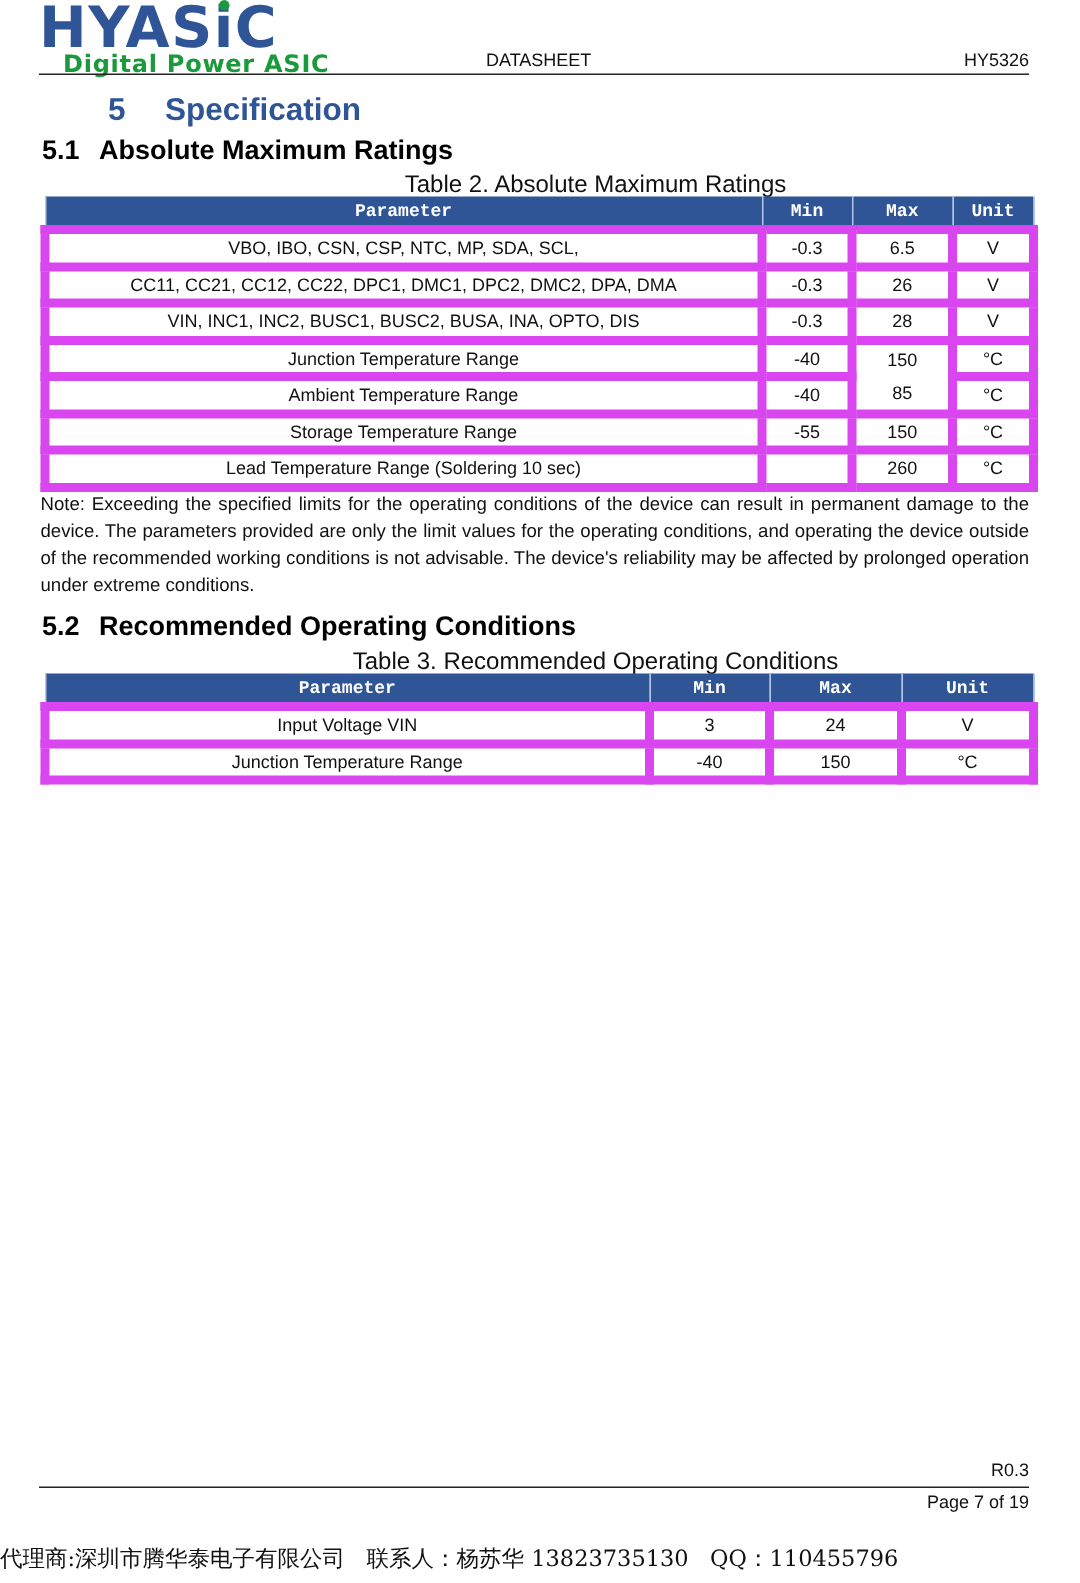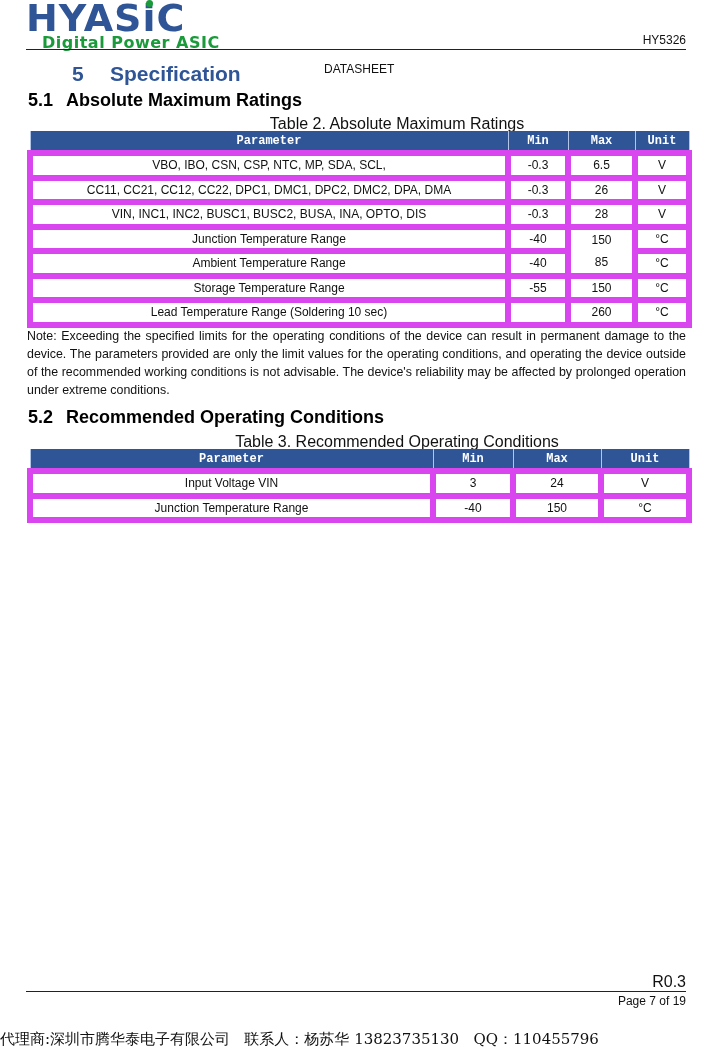--- a/index.html
+++ b/index.html
@@ -6,36 +6,36 @@
   body { width:720px; height:1055px; position:relative; overflow:hidden;
          font-family:"Liberation Sans", sans-serif; color:#111; }
   .abs { position:absolute; }
   .logo-main { left:26px; top:-4px; font-family:"DejaVu Sans", sans-serif; font-weight:bold;
                font-size:38px; color:#2f5597; letter-spacing:1px; line-height:44px; }
   .logo-i-dot { position:relative; display:inline-block; }
   .logo-i-dot::after { content:""; position:absolute; left:50%; top:4px; width:7px; height:7px;
                margin-left:-3.5px; border-radius:50%; background:#1a9a3a; }
   .logo-sub { left:42px; top:33px; font-family:"DejaVu Sans", sans-serif; font-weight:bold;
               font-size:16px; color:#1a9a3a; letter-spacing:0.5px; }
-  .hdr-center { left:324px; top:33px; font-size:12px;margin-top:29px; }
+  .hdr-center { left:324px; top:33px; font-size:12px; }
   .hdr-right { right:34px; top:33px; font-size:12px; }
   .hdr-rule { left:26px; right:34px; top:49px; height:0; border-top:1.5px solid #222; }
   .h1 { left:28px; top:62px; font-size:21px; font-weight:bold; color:#2f5597;margin-left:44px; }
   .h2 { left:28px; top:90px; font-size:18px; font-weight:bold; color:#000000; }
   .h1 .num, .h2 .num { display:inline-block; width:38px; }
   .caption { left:0; width:714px; text-align:center; font-size:16px;padding-left:40px; }
   table.spec { position:absolute; left:27px; width:659px; border-collapse:collapse;
                font-size:12px; table-layout:fixed; }
   table.spec th { background:#2f5597; color:#fff; font-weight:bold; height:19px; padding:0;
                   border:1px solid #b4c6e7; border-top:none;font-family:Liberation Mono, monospace; }
   table.spec td { height:18.5px; padding:0; text-align:center; border:6px solid #d946ef; }
   table.spec td.nob-b { border-bottom:none; }
   table.spec td.nob-t { border-top:none; }
   .note { left:27px; width:659px; top:327px; font-size:12.4px; line-height:18px; text-align:justify; }
-  .ftr-rev { right:34px; top:973px; font-size:16px; }
+  .ftr-rev { right:34px; top:973px; font-size:12px; }
   .ftr-rule { left:26px; right:34px; top:991px; border-top:1.5px solid #222; }
   .ftr-page { right:34px; top:994px; font-size:12px; }
   .agent { left:0; top:1030px; font-family:"DejaVu Serif", serif; font-size:15px; white-space:pre; }
 </style>
 </head>
 <body>
 
 <div class="abs logo-main">HYAS<span class="logo-i-dot">i</span>C</div>
 <div class="abs logo-sub">Digital Power ASIC</div>
 <div class="abs hdr-center">DATASHEET</div>

